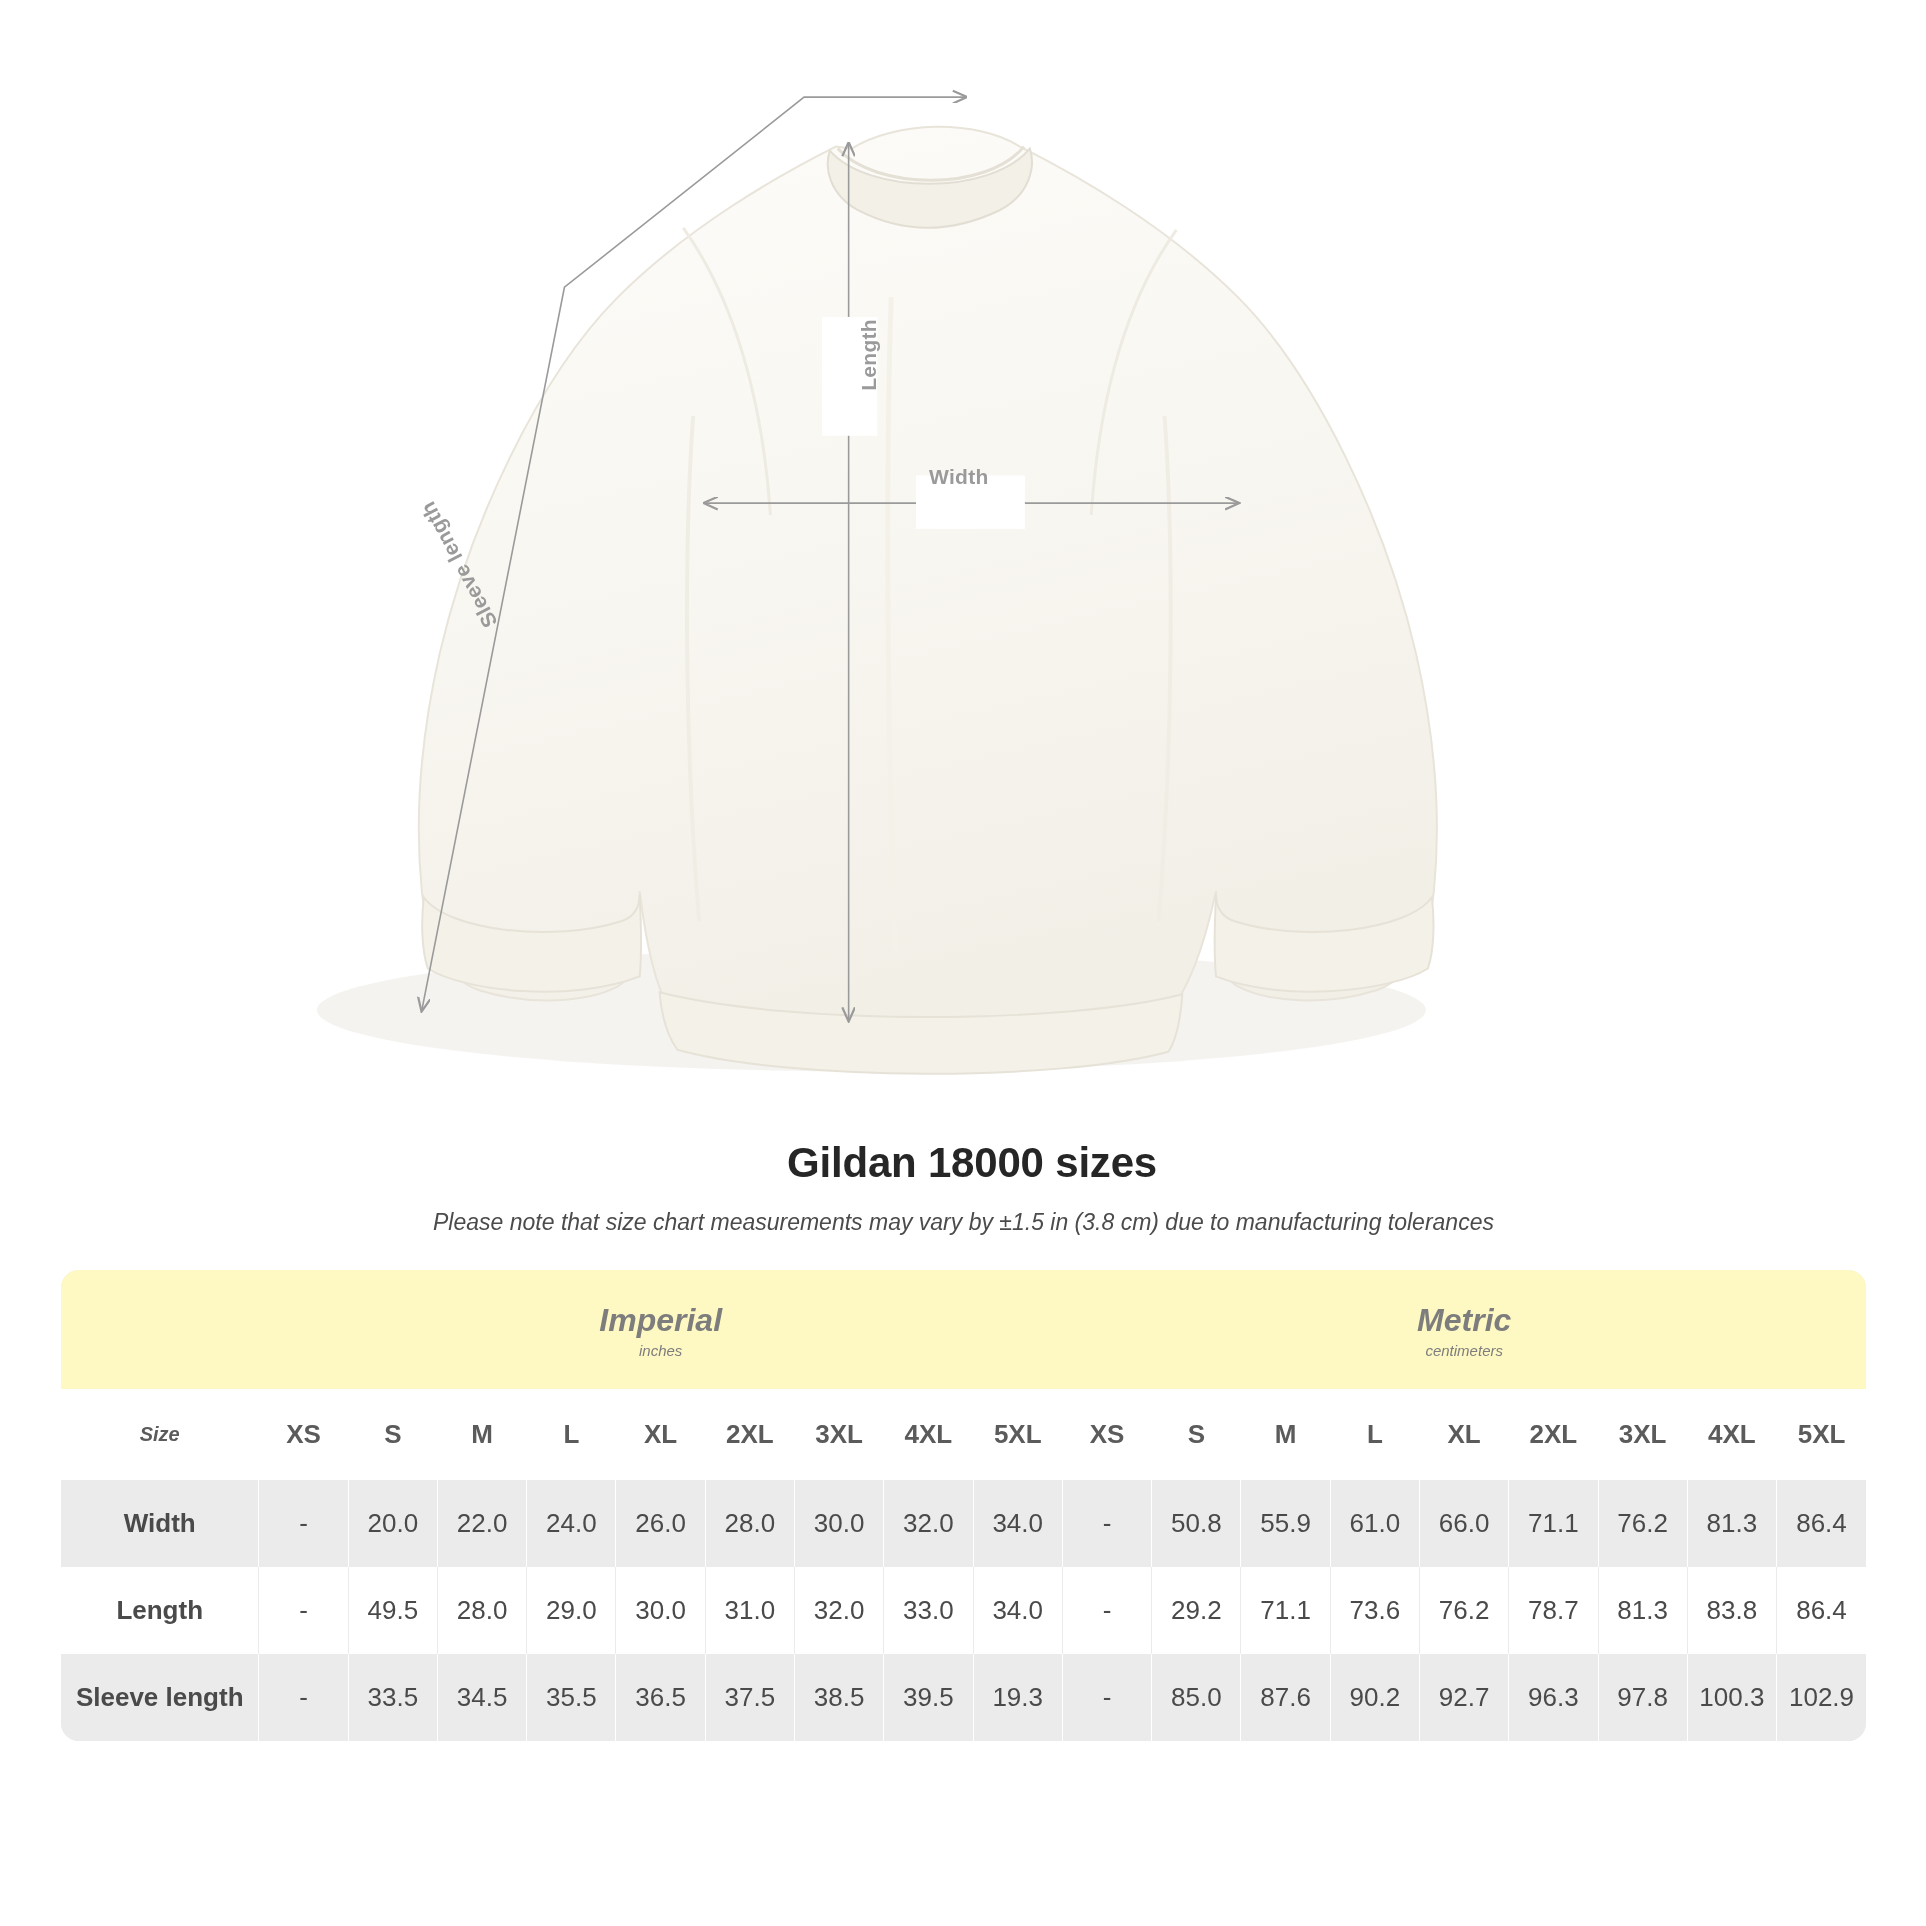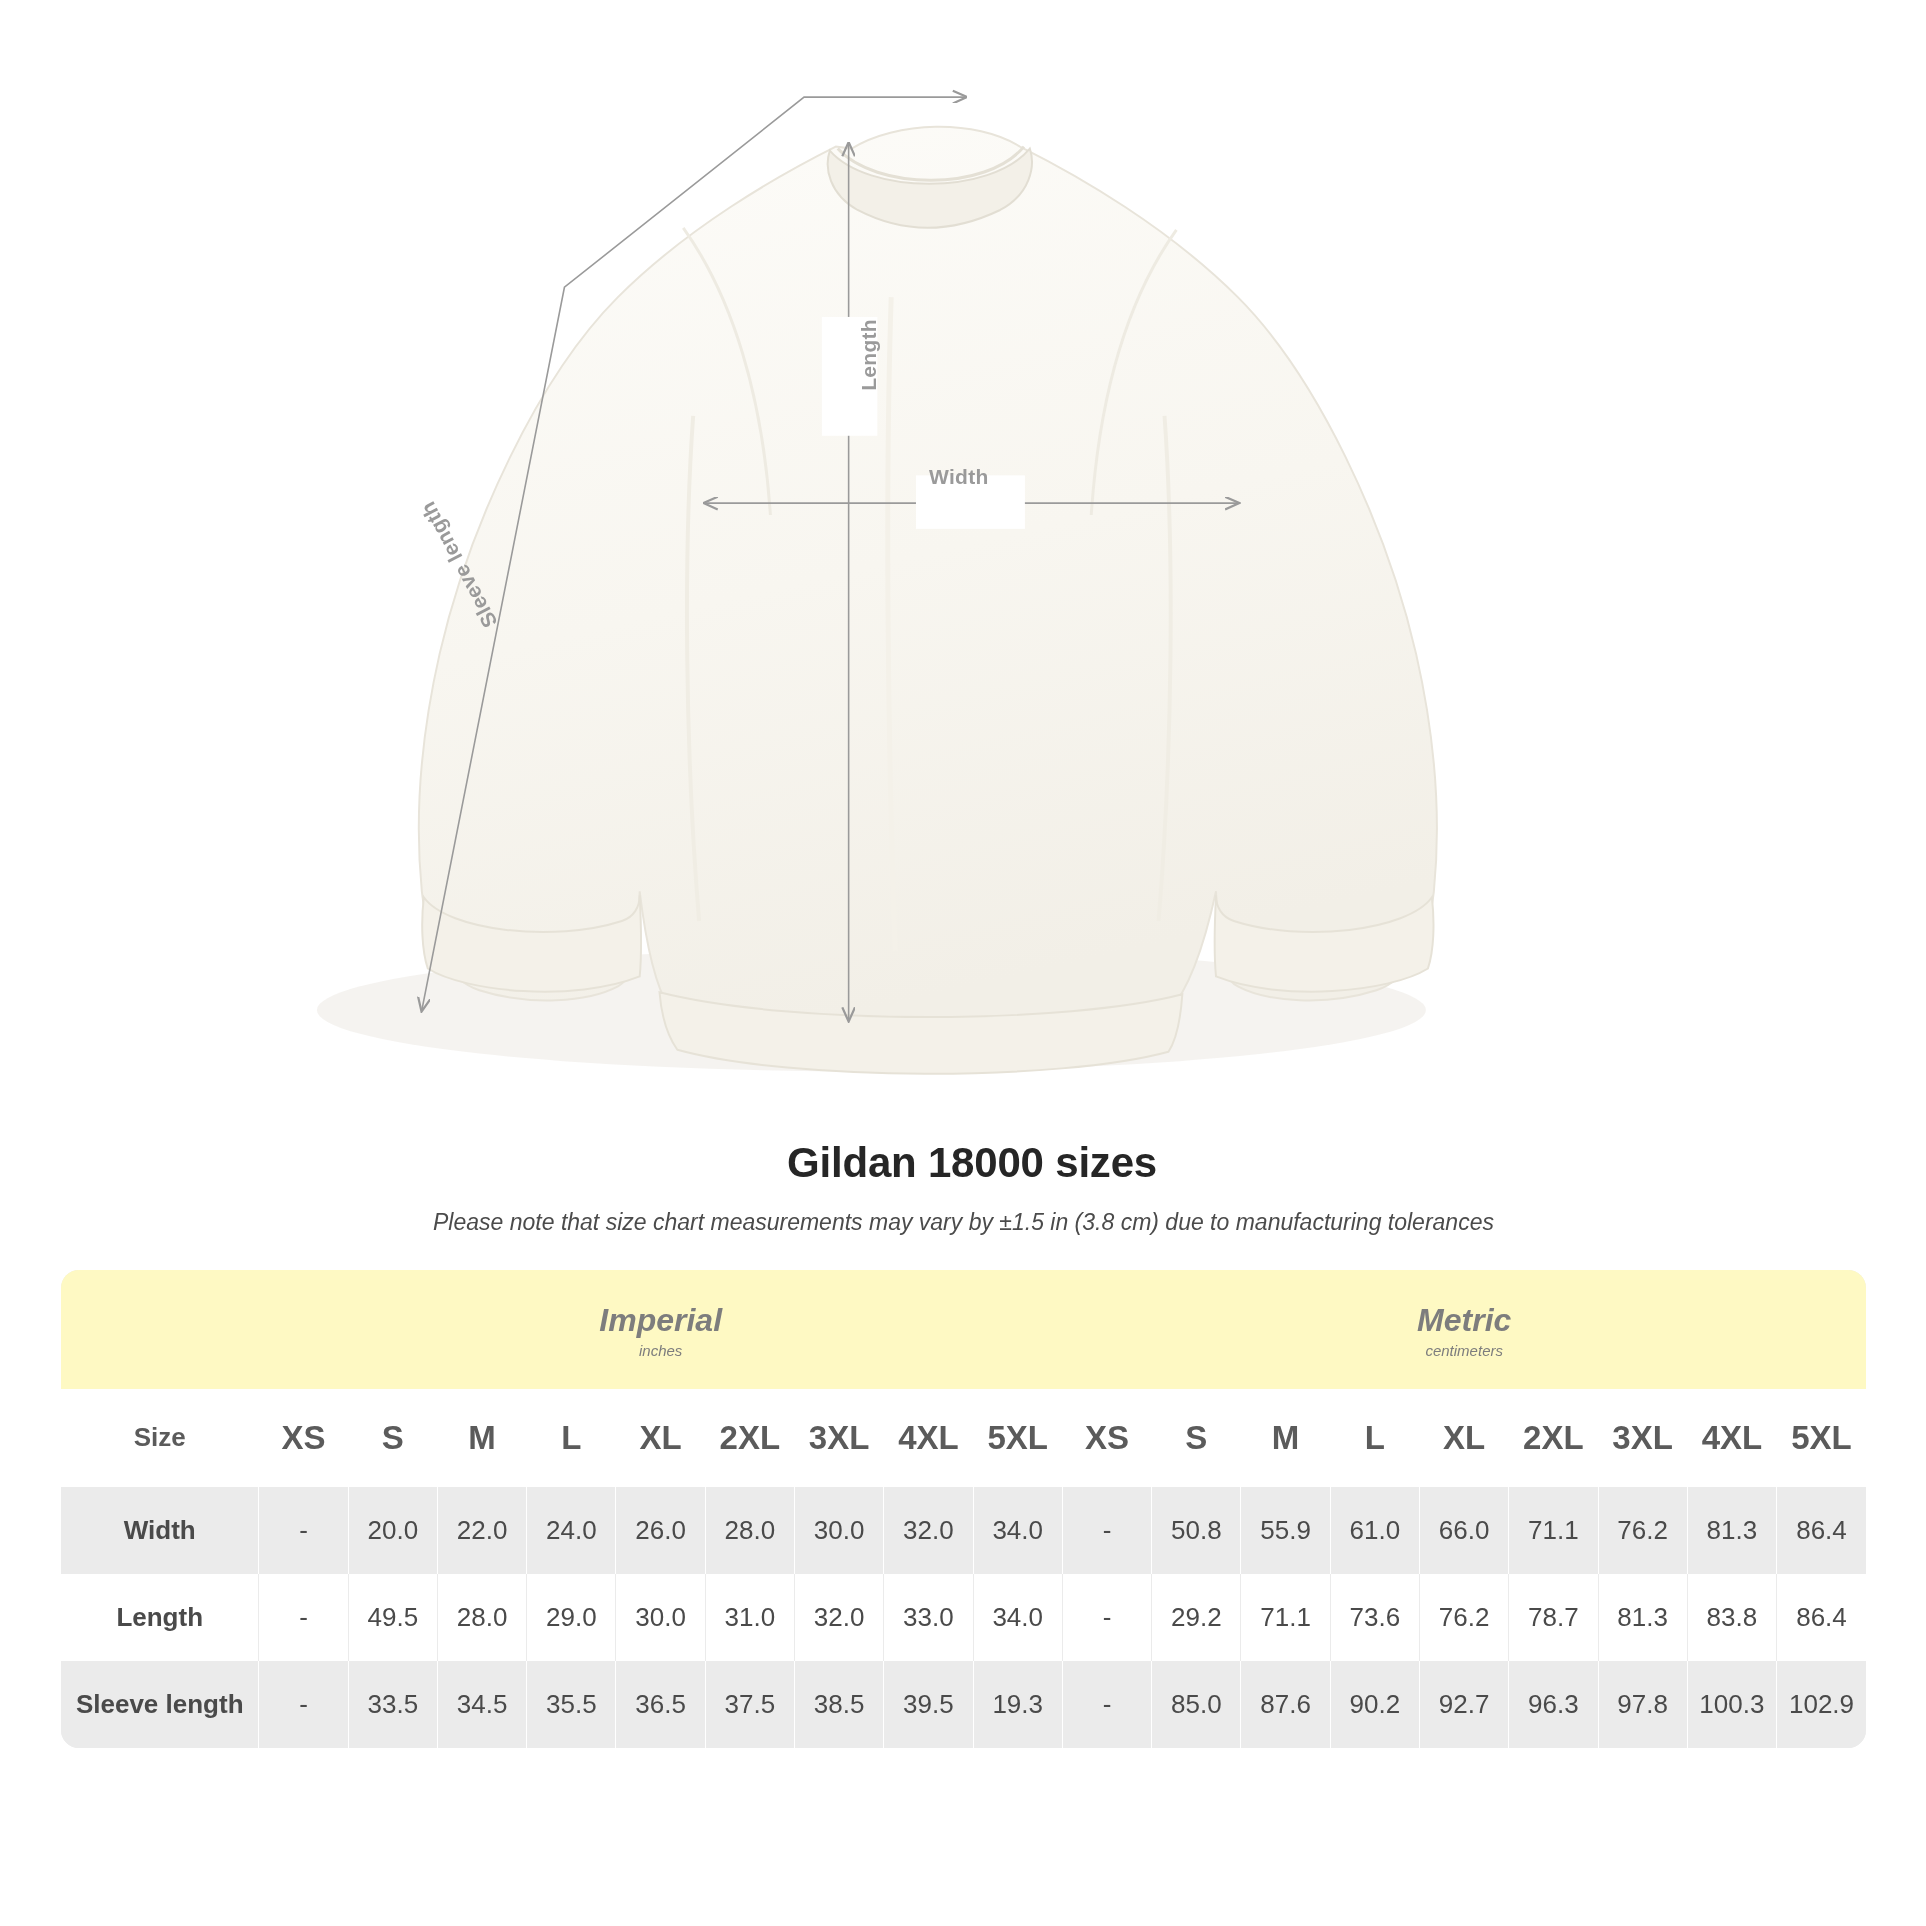--- a/index.html
+++ b/index.html
@@ -100,26 +100,27 @@
   }
   .unit-sub {
     font-size: 15px;
     font-style: italic;
     color: #7d7d7d;
     line-height: 1.5;
   }
   .hdr-row td {
     background: #ffffff;
     padding: 30px 0;
-    font-size: 33px;
+    font-size: 26px;
     font-weight: bold;
     color: #5b5b5b;
   }
   .hdr-row td.rowlabel {
-    font-size: 26px;
+    font-size: 20px;
+    font-style: italic;
   }
   .body-row td {
     padding: 28px 0;
     font-size: 26px;
     color: #4a4a4a;
   }
   .body-row.shaded td {
     background: #ebebeb;
   }
   .body-row.plain td {

